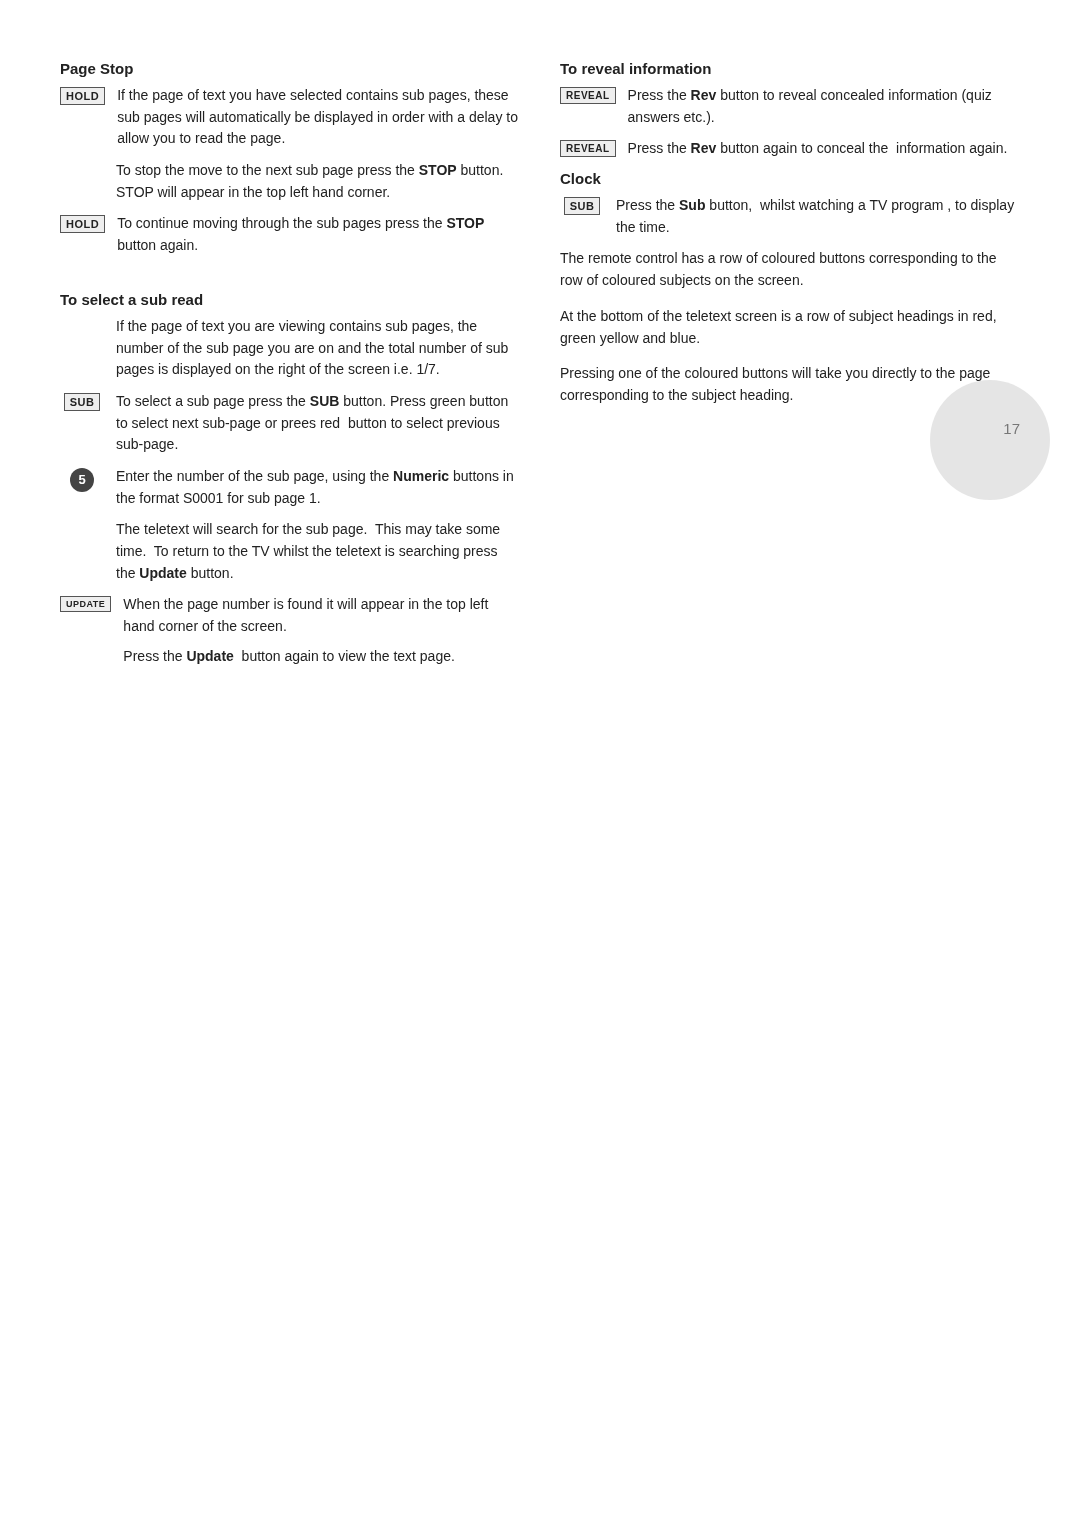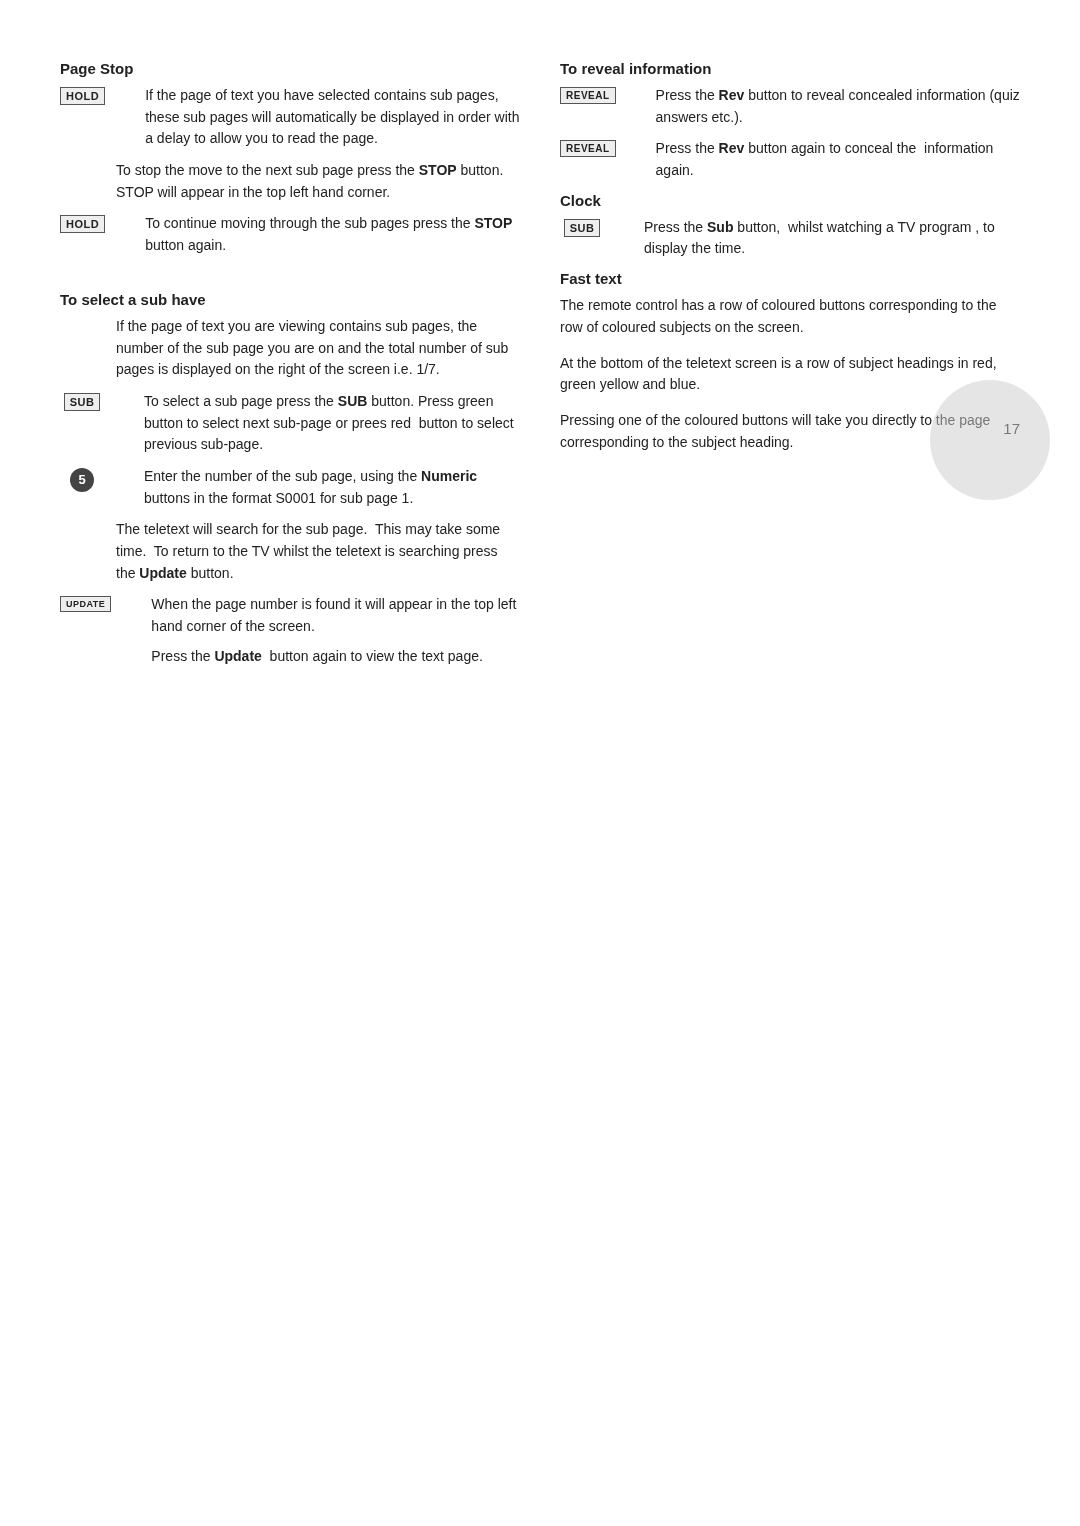--- a/index.html
+++ b/index.html
@@ -90,21 +90,20 @@
       font-size: 13px;
       font-weight: bold;
       display: flex;
       align-items: center;
       justify-content: center;
     }
 
     .text-block {
       flex: 1;
       line-height: 1.55;
-      margin-left: 28px;
     }
 
     .text-block p {
       margin-bottom: 8px;
     }
 
     .text-block p:last-child {
       margin-bottom: 0;
     }
 
@@ -161,21 +160,21 @@
           <div class="icon-box">
             <span class="btn-label">HOLD</span>
           </div>
           <div class="text-block">
             To continue moving through the sub pages press the <strong>STOP</strong> button again.
           </div>
         </div>
       </div>
 
       <div class="section">
-        <div class="section-title">To select a sub have</div>
+        <div class="section-title">To select a sub read</div>
 
         <div class="indent-text">
           If the page of text you are viewing contains sub pages, the number of the sub page you are on and the total number of sub pages is displayed on the right of the screen i.e. 1/7.
         </div>
 
         <div class="row-with-icon">
           <div class="icon-box">
             <span class="btn-label">SUB</span>
           </div>
           <div class="text-block">
@@ -240,21 +239,20 @@
           <div class="icon-box">
             <span class="btn-label">SUB</span>
           </div>
           <div class="text-block">
             Press the <strong>Sub</strong> button,&nbsp; whilst watching a TV program , to display the time.
           </div>
         </div>
       </div>
 
       <div class="section">
-        <div class="section-title">Fast text</div>
 
         <p style="line-height:1.55; margin-bottom:14px;">
           The remote control has a row of coloured buttons corresponding to the row of coloured subjects on the screen.
         </p>
 
         <p style="line-height:1.55; margin-bottom:14px;">
           At the bottom of the teletext screen is a row of subject headings in red, green yellow and blue.
         </p>
 
         <p style="line-height:1.55;">

